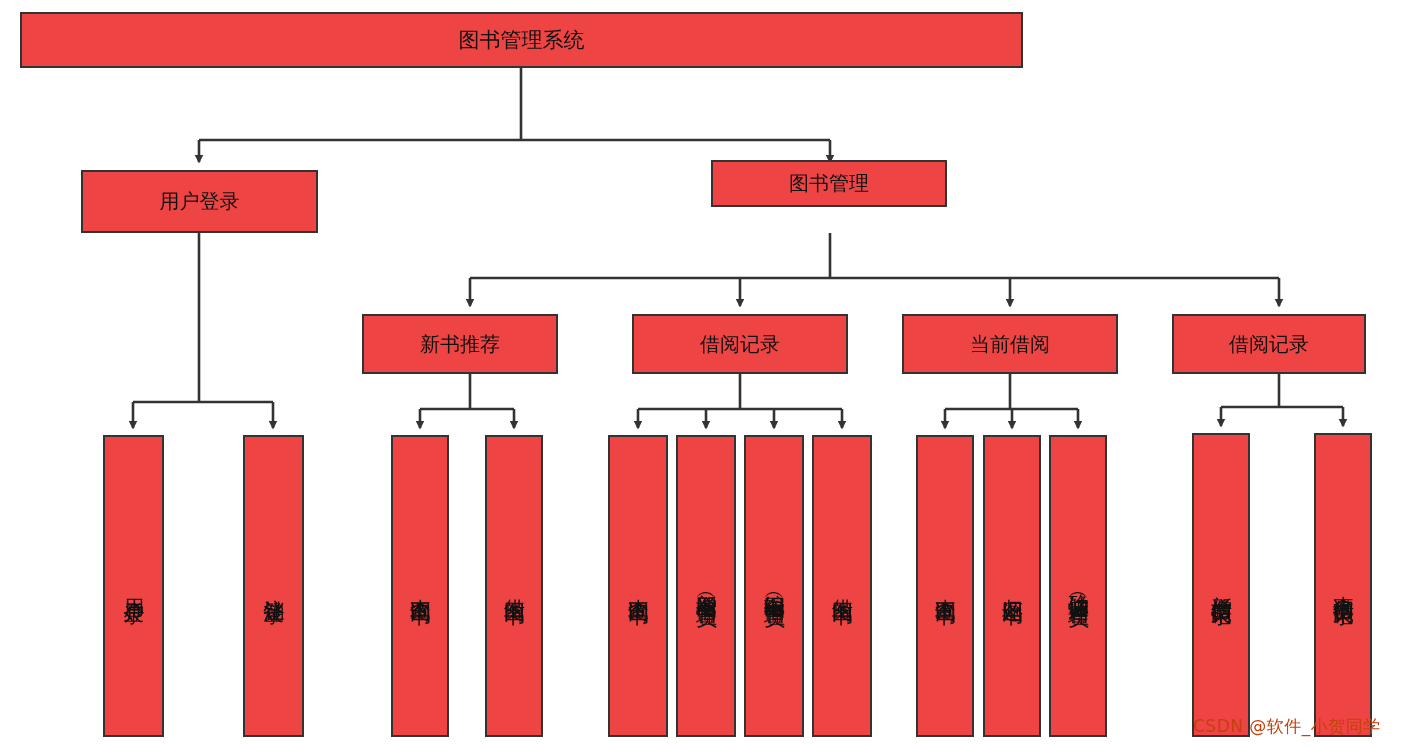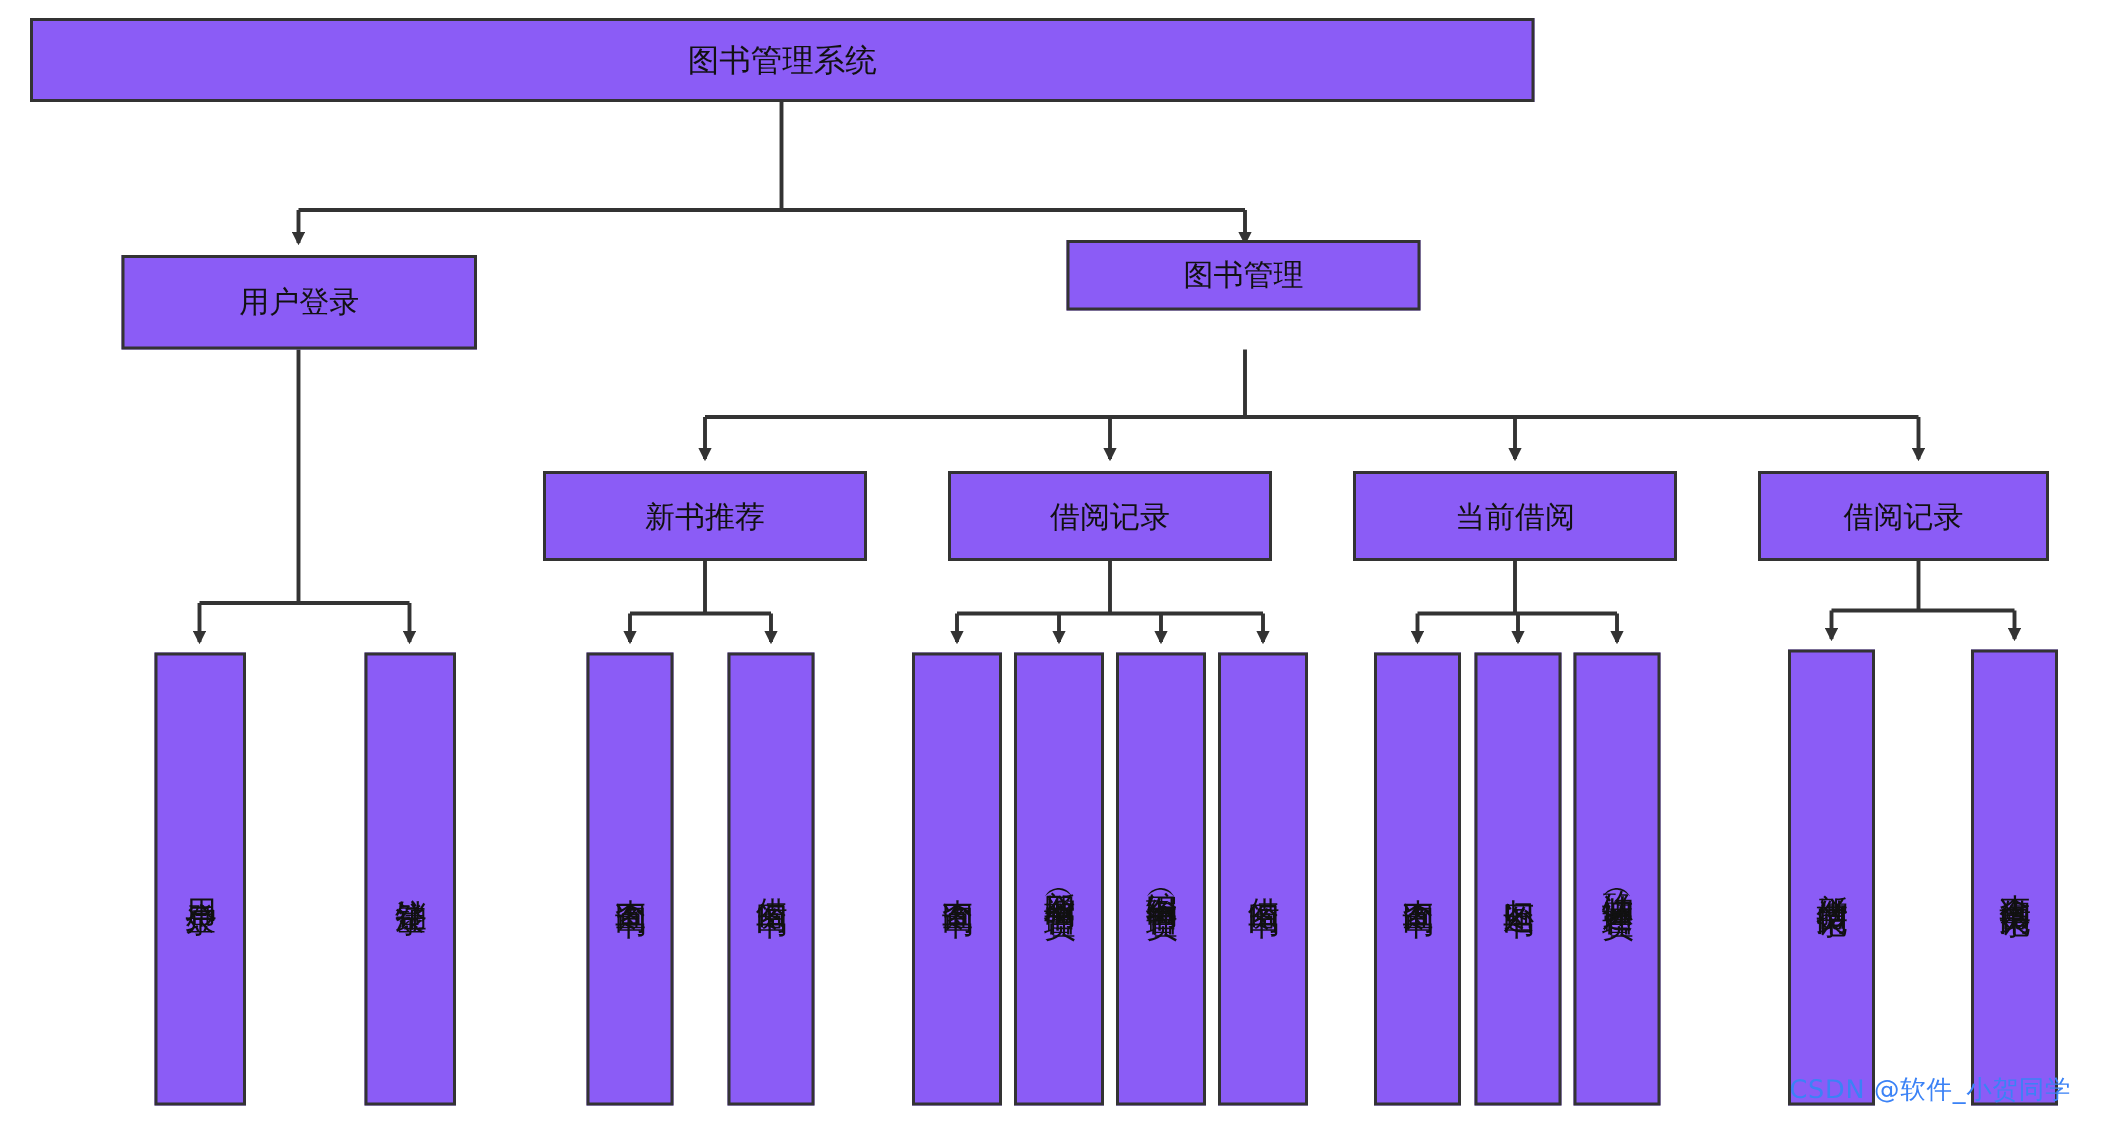--- a/index.html
+++ b/index.html
@@ -22,21 +22,21 @@
     position: absolute;
     left: 0;
     top: 0;
     width: 1405px;
     height: 747px;
     pointer-events: none;
   }
   .node {
     position: absolute;
     box-sizing: border-box;
-    background: #8b5cf6;
+    background: #ef4444;
     border: 2px solid #333333;
     display: flex;
     align-items: center;
     justify-content: center;
     color: #111111;
     text-align: center;
   }
   .node.level1 {
     font-size: 21px;
   }
@@ -55,21 +55,21 @@
   .node.leaf .vtext {
     writing-mode: vertical-rl;
     text-orientation: upright;
     letter-spacing: 2px;
     line-height: 1;
     white-space: nowrap;
   }
   .watermark {
     position: absolute;
     font-size: 17px;
-    color: #3b82f6;
+    color: #c2410c;
     white-space: nowrap;
     letter-spacing: 0.5px;
   }
 </style>
 </head>
 <body>
 
 <div id="canvas">
 
   <svg class="connectors" viewBox="0 0 1405 747" xmlns="http://www.w3.org/2000/svg">
@@ -126,21 +126,21 @@
     <span>图书管理系统</span>
   </div>
 
   <div class="node level2" id="node-l2-0" style="left: 81px; top: 170px; width: 237px; height: 63px;">
     <span>用户登录</span>
   </div>
   <div class="node level2" id="node-l2-1" style="left: 711px; top: 160px; width: 236px; height: 47px;">
     <span>图书管理</span>
   </div>
 
-  <div class="node level3" id="node-l3-0" style="left: 362px; top: 314px; width: 216px; height: 60px; justify-content: center;">
+  <div class="node level3" id="node-l3-0" style="left: 362px; top: 314px; width: 196px; height: 60px; justify-content: center;">
     <span>新书推荐</span>
   </div>
   <div class="node level3" id="node-l3-1" style="left: 632px; top: 314px; width: 216px; height: 60px;">
     <span>借阅记录</span>
   </div>
   <div class="node level3" id="node-l3-2" style="left: 902px; top: 314px; width: 216px; height: 60px;">
     <span>当前借阅</span>
   </div>
   <div class="node level3" id="node-l3-3" style="left: 1172px; top: 314px; width: 194px; height: 60px;">
     <span>借阅记录</span>

